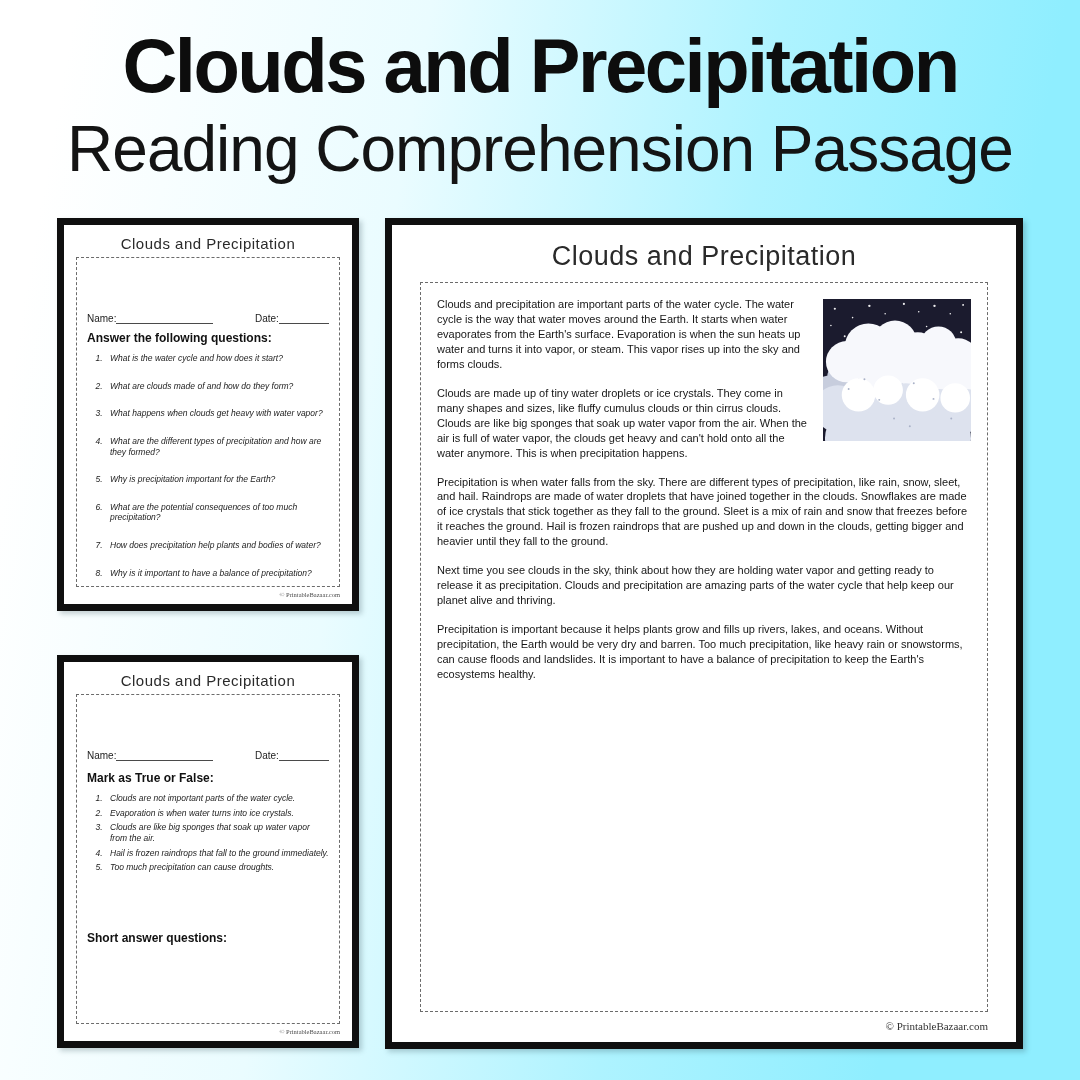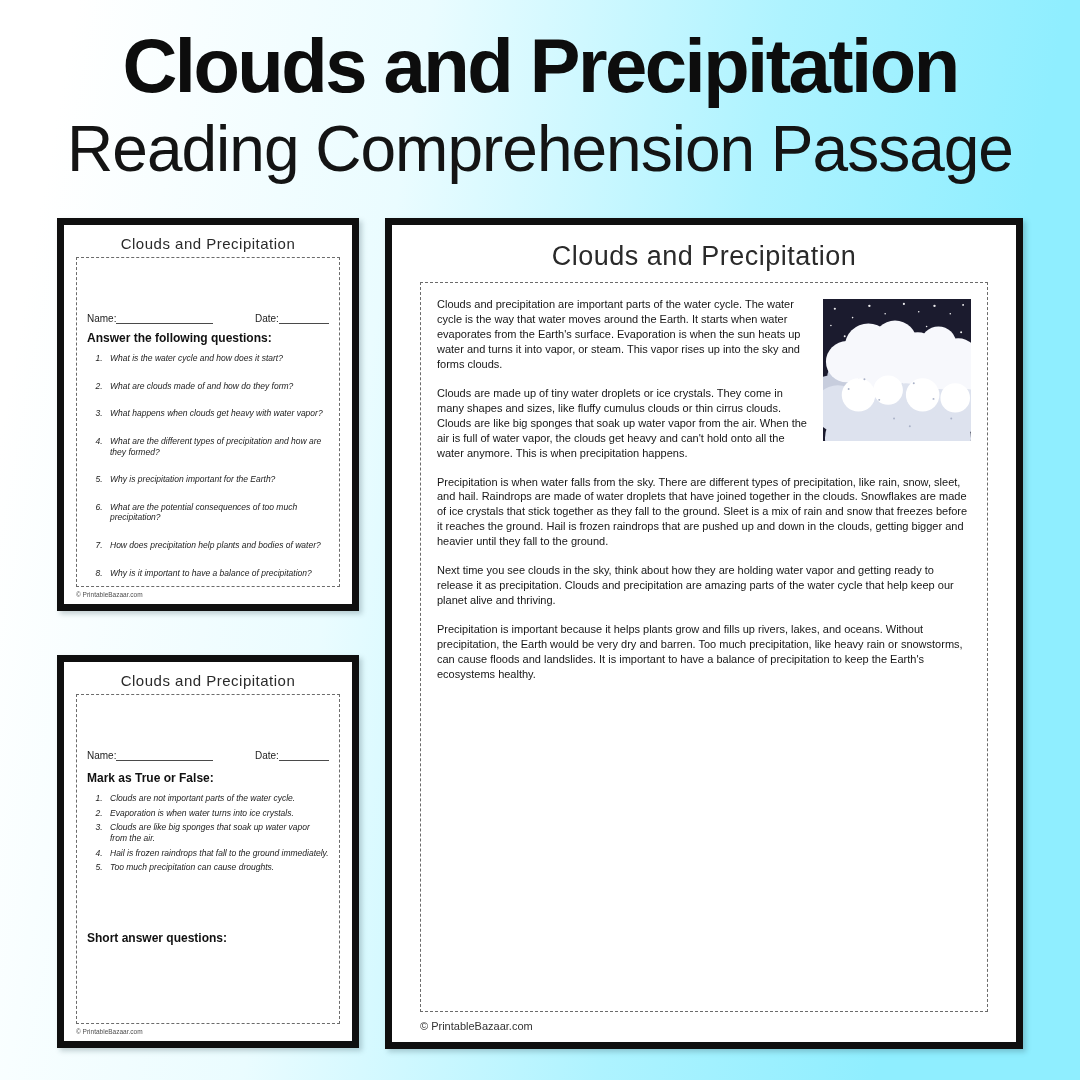--- a/index.html
+++ b/index.html
@@ -29,21 +29,21 @@
   #page-passage{left:385px;top:218px;width:638px;height:831px;}
   .page-inner{flex:1;display:flex;flex-direction:column;padding:4px 12px 5px 12px;box-sizing:border-box;overflow:hidden;}
   .small-title{
     text-align:center;font-size:15px;font-weight:400;letter-spacing:.5px;color:#2a2a2a;
     margin:6px 0 5px 0;flex:0 0 auto;
   }
   .dashed-box{
     border:1px dashed #6b6b6b;flex:1 1 auto;padding:7px 10px;box-sizing:border-box;overflow:hidden;
   }
   .credit{
-    flex:0 0 auto;text-align:left;font-size:6.5px;color:#4d4d4d;margin:4px 0 1px 0;
+    flex:0 0 auto;text-align:right;font-size:6.5px;color:#4d4d4d;margin:4px 0 1px 0;font-family:Liberation Serif, serif;
   }
   
   .name-row{display:flex;align-items:flex-end;font-size:10px;color:#222;margin-bottom:7px;margin-top:48px;}
   .field{display:flex;align-items:flex-end;}
   .field-name{flex:1.7;margin-right:42px;}
   .field-date{flex:1;}
   .blank{flex:1;border-bottom:1px solid #4a4a4a;height:10px;}
   
   .sec-heading{font-size:12px;font-weight:700;color:#111;margin:0 0 8px 0;}
   ol{margin:0;padding-left:18px;font-size:8.5px;color:#222;line-height:1.25;}

